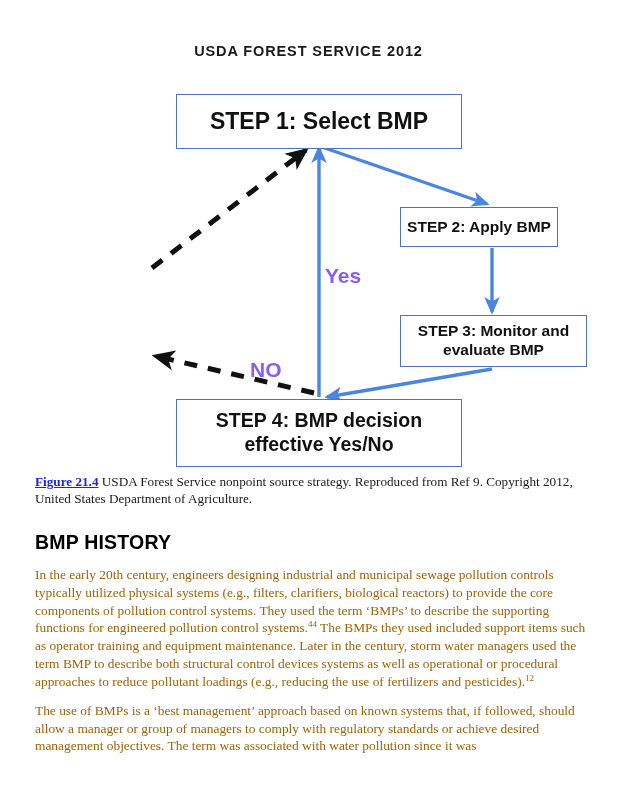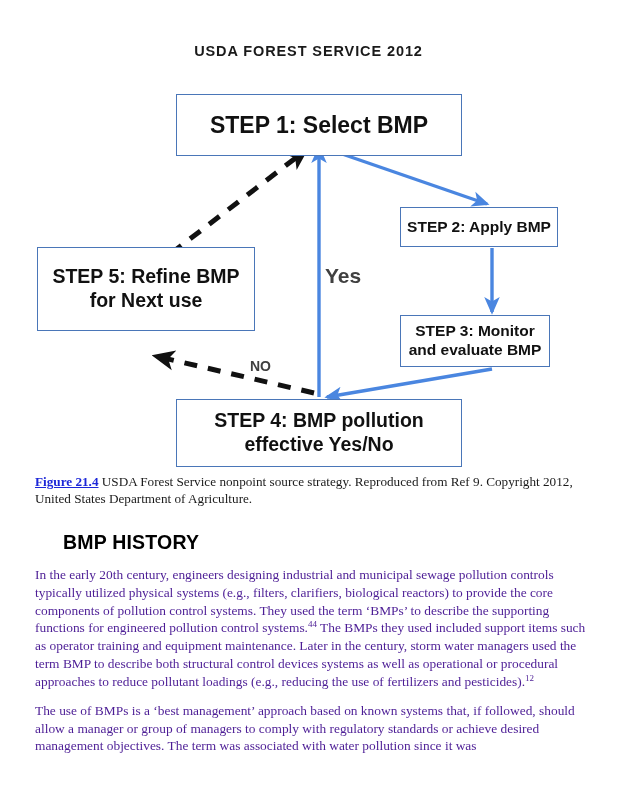--- a/index.html
+++ b/index.html
@@ -55,35 +55,35 @@
     align-items: center;
     justify-content: center;
     text-align: center;
     font-family: "Liberation Sans", sans-serif;
     font-weight: bold;
     color: #111111;
     line-height: 1.22;
     z-index: 3;
   }
 
-  #node-step1 { left: 176px; top: 82px;  width: 286px; height: 62px; font-size: 23px; }
+  #node-step1 { left: 176px; top: 82px;  width: 286px; height: 55px; font-size: 23px; }
   #node-step2 { left: 400px; top: 195px; width: 158px; height: 40px; font-size: 15.5px; }
-  #node-step3 { left: 400px; top: 303px; width: 150px; height: 52px; font-size: 15.5px; }
+  #node-step3 { left: 400px; top: 303px; width: 187px; height: 52px; font-size: 15.5px; }
   #node-step4 { left: 176px; top: 387px; width: 286px; height: 68px; font-size: 19.5px; }
   #node-step5 { left: 37px;  top: 235px; width: 218px; height: 84px; font-size: 19.5px; }
 
   .edge-label {
     position: absolute;
     font-family: "Liberation Sans", sans-serif;
     font-weight: bold;
-    color: #404040;
+    color: #8b5cf6;
     z-index: 4;
   }
   #label-yes { left: 325px; top: 252px; font-size: 21px; }
-  #label-no  { left: 250px; top: 346px; font-size: 14px; }
+  #label-no  { left: 250px; top: 346px; font-size: 21px; }
 
   
   #caption {
     position: absolute;
     left: 35px;
     top: 473px;
     width: 552px;
     font-family: "Liberation Serif", serif;
     font-size: 13.2px;
     line-height: 1.32;
@@ -100,35 +100,34 @@
   
   #section-heading {
     position: absolute;
     left: 35px;
     top: 531px;
     font-family: "Liberation Sans", sans-serif;
     font-weight: bold;
     font-size: 19.5px;
     letter-spacing: 0.2px;
     color: #000000;
-    margin-left: 28px;
   }
 
   #body-text {
     position: absolute;
     left: 35px;
     top: 566px;
     width: 553px;
   }
   #body-text p {
     margin: 0 0 11px 0;
     font-family: "Liberation Serif", serif;
     font-size: 13.4px;
     line-height: 1.33;
-    color: #4c1d95;
+    color: #a16207;
     text-align: left;
   }
   sup { font-size: 9px; vertical-align: super; line-height: 0; }
 </style>
 </head>
 <body>
 
 <div id="figure">
 
   <div class="fig-title fig-title-l1">USDA FOREST SERVICE 2012</div>
@@ -152,22 +151,21 @@
     <line x1="319" y1="385" x2="319" y2="136" stroke="#4a86e0" stroke-width="3.4" marker-end="url(#arrow-blue)"></line>
 
     <line x1="314" y1="381" x2="155" y2="344" stroke="#111111" stroke-width="5" stroke-dasharray="13 11" marker-end="url(#arrow-black)"></line>
 
     <line x1="152" y1="256" x2="306" y2="138" stroke="#111111" stroke-width="5" stroke-dasharray="13 11" marker-end="url(#arrow-black)"></line>
   </svg>
 
   <div class="node" id="node-step1">STEP 1: Select BMP</div>
   <div class="node" id="node-step2">STEP 2: Apply BMP</div>
   <div class="node" id="node-step3">STEP 3: Monitor and evaluate BMP</div>
-  <div class="node" id="node-step4">STEP 4: BMP pollution effective Yes/No</div>
-  <div class="node" id="node-step5">STEP 5: Refine BMP for Next use</div>
+  <div class="node" id="node-step4">STEP 4: BMP decision effective Yes/No</div>
 
   <div class="edge-label" id="label-yes">Yes</div>
   <div class="edge-label" id="label-no">NO</div>
 </div>
 
 <div id="caption"><span class="fig-ref">Figure 21.4</span><span> USDA Forest Service nonpoint source strategy. Reproduced from Ref 9. Copyright 2012, United States Department of Agriculture.</span></div>
 
 <div id="section-heading">BMP HISTORY</div>
 
 <div id="body-text">

